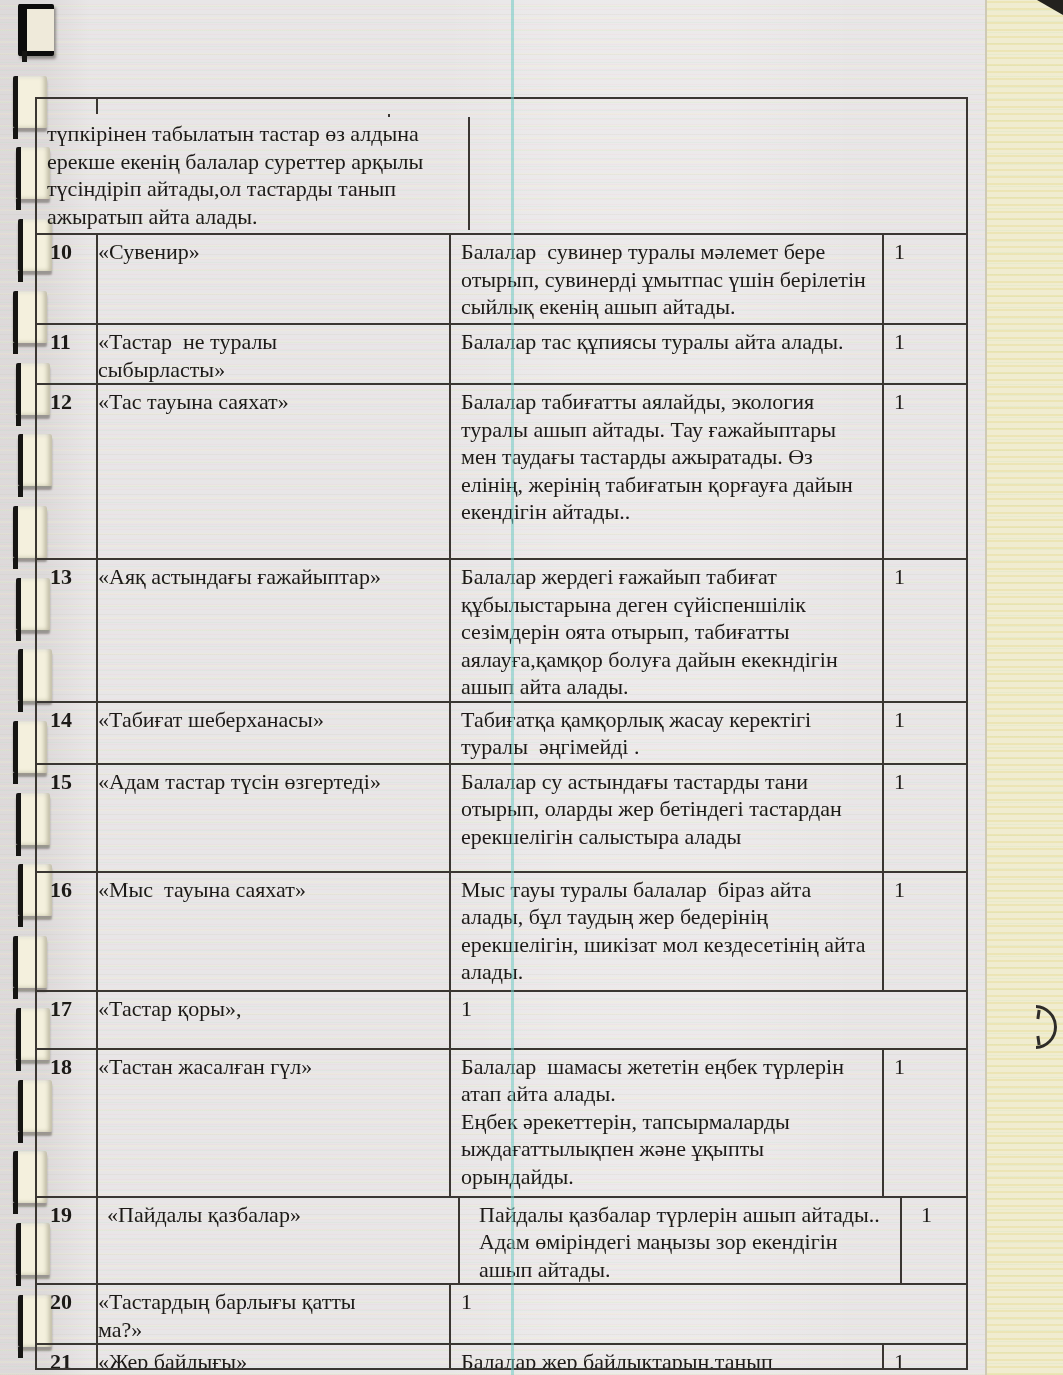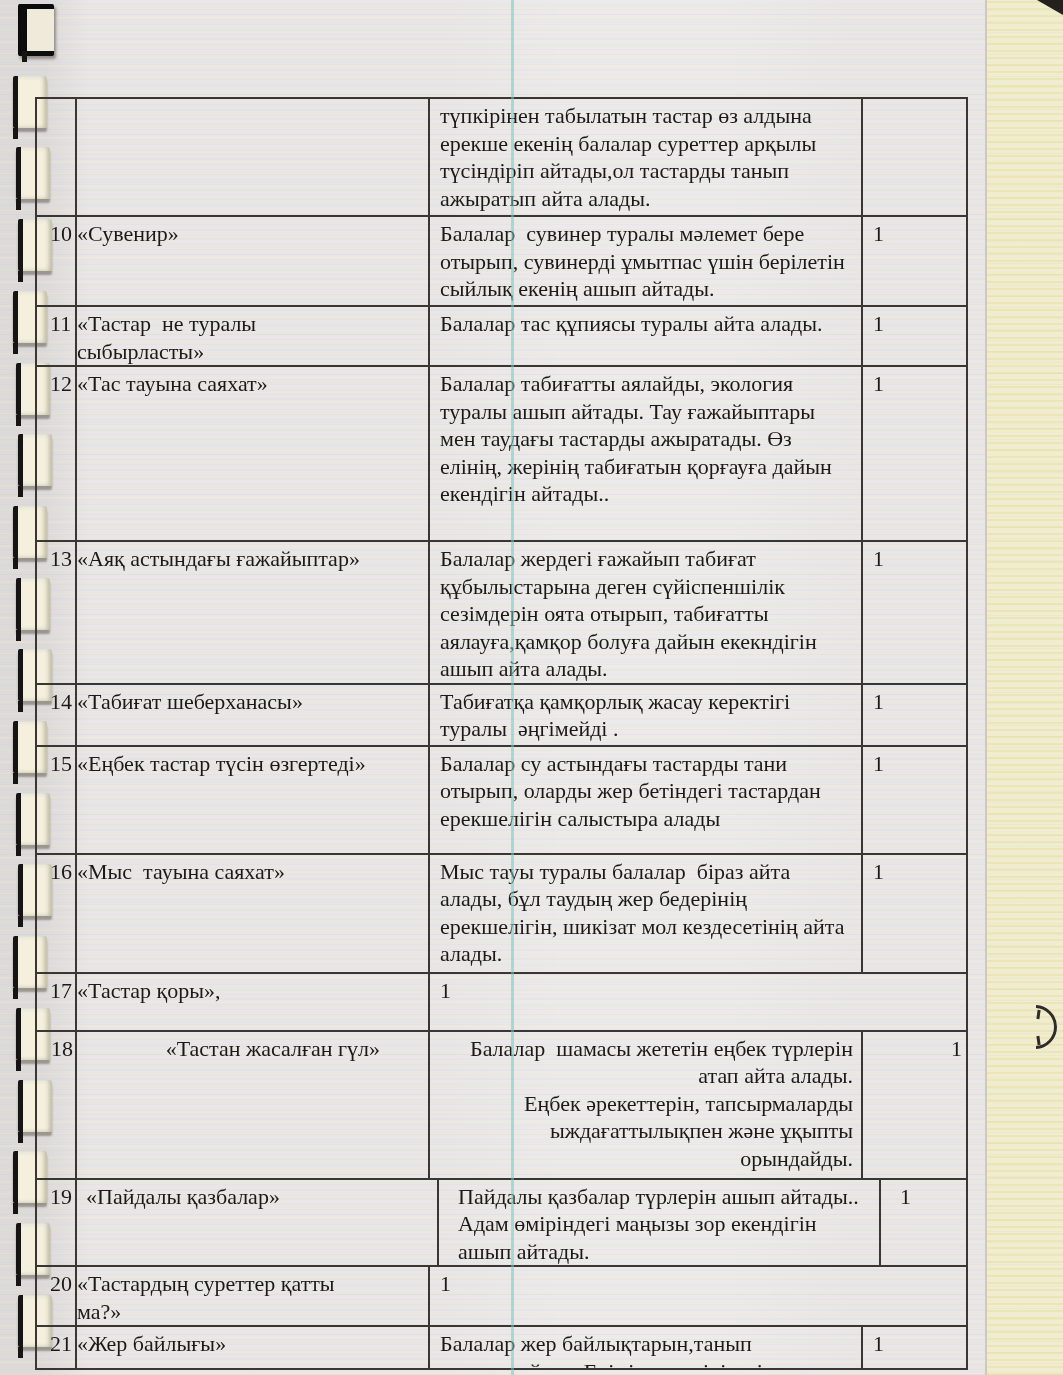--- a/index.html
+++ b/index.html
@@ -29,21 +29,21 @@
   .tab.big{width:27px;height:42px;border-left:9px solid #0c0c0c;border-top:5px solid #0c0c0c;border-bottom:5px solid #0c0c0c;
     background:#efeada;box-shadow:2px 3px 3px rgba(70,65,58,0.5);}
   
   .rtable{position:absolute;left:35px;top:97px;width:933px;height:1273px;
     border:2px solid #3a3632;box-sizing:border-box;display:flex;flex-direction:column;overflow:hidden;
     background:rgba(0,0,0,0);}
   .trow{display:flex;flex:none;box-sizing:border-box;}
   .trow + .trow{border-top:2px solid #3a3632;}
   .cell{box-sizing:border-box;font-size:22px;line-height:27.5px;color:#1c1a17;
     white-space:pre-wrap;overflow-wrap:break-word;}
-  .c-num{width:40px;border-right:2px solid #3a3632;padding:3px 2px 0 13px;font-weight:normal;}
+  .c-num{width:61px;border-right:2px solid #3a3632;padding:3px 2px 12px 13px;font-weight:bold;}
   .c-title{width:353px;border-right:2px solid #3a3632;padding:3px 48px 0 0;}
   .c-desc{width:433px;border-right:2px solid #3a3632;padding:3px 8px 0 10px;}
   .c-pts{flex:1;padding:3px 4px 0 10px;}
   
   .cyan-line{position:absolute;left:511px;top:0;width:3px;height:1375px;
     background:rgba(112,203,196,0.55);z-index:40;pointer-events:none;}
   
   .arc-mark{position:absolute;left:1013px;top:1005px;width:44px;height:44px;border:3px solid #2e2c29;
     border-radius:50%;box-sizing:border-box;clip-path:inset(-3px -3px -3px 52%);}
   .arc-dash{position:absolute;width:3px;height:9px;background:#2e2c29;}
@@ -73,21 +73,21 @@
       <div class="tab" style="top: 864.4px; left: 18px;"></div>
       <div class="tab" style="top: 936.1px; left: 13px;"></div>
       <div class="tab" style="top: 1007.8px; left: 16px;"></div>
       <div class="tab" style="top: 1079.5px; left: 18px;"></div>
       <div class="tab" style="top: 1151.2px; left: 13px;"></div>
       <div class="tab" style="top: 1222.9px; left: 16px;"></div>
       <div class="tab" style="top: 1294.6px; left: 18px;"></div>
     </div>
 
   <div class="rtable" id="rtable">
-      <div class="trow" style="min-height: 116px;">
+      <div class="trow" style="min-height: 116px; flex-direction: column;">
         <div class="cell c-num"></div>
         <div class="cell c-title"></div>
         <div class="cell c-desc">түпкірінен табылатын тастар өз алдына ерекше екенің балалар суреттер арқылы түсіндіріп айтады,ол тастарды танып ажыратып айта алады.</div>
         <div class="cell c-pts"></div>
       </div>
       <div class="trow" style="min-height: 90px;">
         <div class="cell c-num">10</div>
         <div class="cell c-title">«Сувенир»</div>
         <div class="cell c-desc">Балалар  сувинер туралы мәлемет бере отырып, сувинерді ұмытпас үшін берілетін сыйлық екенің ашып айтады.</div>
         <div class="cell c-pts">1</div>
@@ -111,51 +111,51 @@
         <div class="cell c-pts">1</div>
       </div>
       <div class="trow" style="min-height: 62px;">
         <div class="cell c-num">14</div>
         <div class="cell c-title">«Табиғат шеберханасы»</div>
         <div class="cell c-desc">Табиғатқа қамқорлық жасау керектігі туралы  әңгімейді .</div>
         <div class="cell c-pts">1</div>
       </div>
       <div class="trow" style="min-height: 108px;">
         <div class="cell c-num">15</div>
-        <div class="cell c-title">«Еңбек тастар түсін өзгертеді»</div>
+        <div class="cell c-title">«Адам тастар түсін өзгертеді»</div>
         <div class="cell c-desc">Балалар су астындағы тастарды тани отырып, оларды жер бетіндегі тастардан ерекшелігін салыстыра алады</div>
         <div class="cell c-pts">1</div>
       </div>
       <div class="trow" style="min-height: 119px;">
         <div class="cell c-num">16</div>
         <div class="cell c-title">«Мыс  тауына саяхат»</div>
         <div class="cell c-desc">Мыс тауы туралы балалар  біраз айта алады, бұл таудың жер бедерінің ерекшелігін, шикізат мол кездесетінің айта алады.</div>
         <div class="cell c-pts">1</div>
       </div>
       <div class="trow" style="min-height: 58px;">
         <div class="cell c-num">17</div>
         <div class="cell c-title">«Тастар қоры»,</div>
         <div class="cell c-pts">1</div>
       </div>
-      <div class="trow" style="min-height: 148px; text-align: right;">
+      <div class="trow" style="min-height: 148px;">
         <div class="cell c-num">18</div>
         <div class="cell c-title">«Тастан жасалған гүл»</div>
         <div class="cell c-desc">Балалар  шамасы жететін еңбек түрлерін атап айта алады.
 Еңбек әрекеттерін, тапсырмаларды ыждағаттылықпен және ұқыпты орындайды.</div>
         <div class="cell c-pts">1</div>
       </div>
       <div class="trow" style="min-height: 84px; gap: 9px;">
         <div class="cell c-num">19</div>
         <div class="cell c-title">«Пайдалы қазбалар»</div>
         <div class="cell c-desc">Пайдалы қазбалар түрлерін ашып айтады.. Адам өміріндегі маңызы зор екендігін ашып айтады.</div>
         <div class="cell c-pts">1</div>
       </div>
       <div class="trow" style="min-height: 55px;">
         <div class="cell c-num">20</div>
-        <div class="cell c-title">«Тастардың суреттер қатты ма?»</div>
+        <div class="cell c-title">«Тастардың барлығы қатты ма?»</div>
         <div class="cell c-pts">1</div>
       </div>
       <div class="trow" style="min-height: 59px;">
         <div class="cell c-num">21</div>
         <div class="cell c-title">«Жер байлығы»</div>
         <div class="cell c-desc">Балалар жер байлықтарын,танып мазмұндайды.. Елімізде өндірілетін</div>
         <div class="cell c-pts">1</div>
       </div>
     </div>
 

